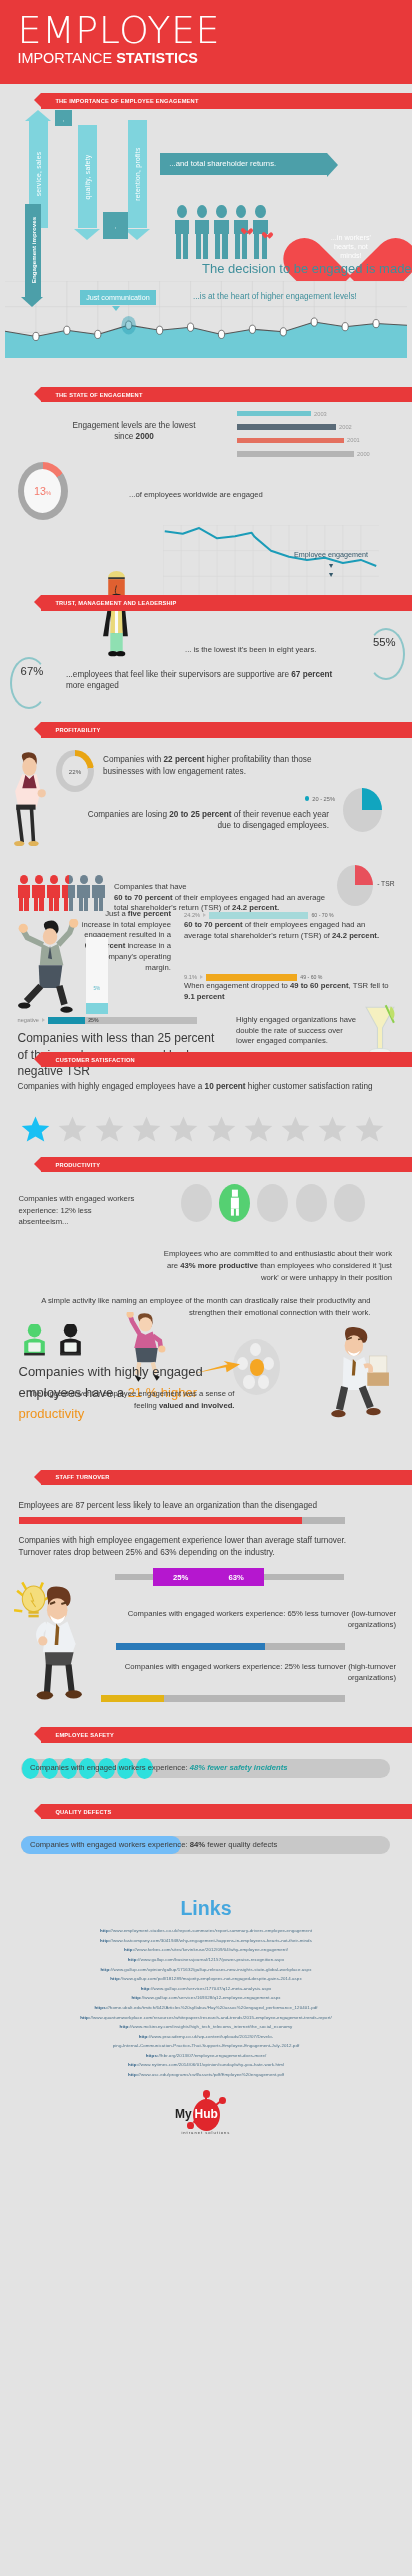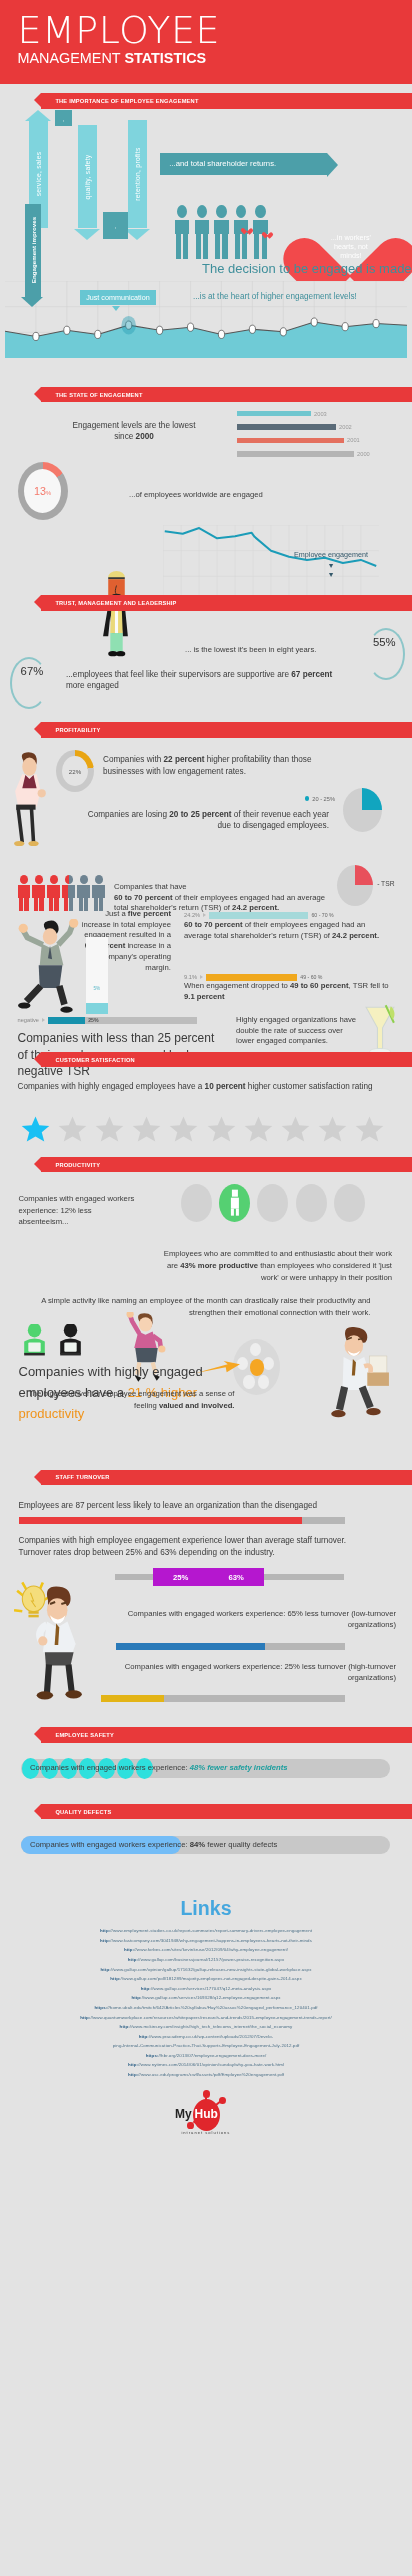--- a/index.html
+++ b/index.html
@@ -320,21 +320,21 @@
   .logo .hub { position:absolute; left:19.6px; top:16.5px; font-size:12px; font-weight:700; color:#fff; z-index:4;}
   .logo .tag { position:absolute; left:-4.1px; top:40px; width:70px; text-align:center; font-size:4.1px; letter-spacing:1px; color:#3a3a3a;}
 </style>
 </head>
 <body>
 
 <div class="page">
 
   <div class="header">
     <h1>EMPLOYEE</h1>
-    <h2><span class="light">MANAGEMENT </span><span>STATISTICS</span></h2>
+    <h2><span class="light">IMPORTANCE </span><span>STATISTICS</span></h2>
   </div>
 
   <div style="height:9.3px"></div>
   <div class="banner">
     <span>THE IMPORTANCE OF EMPLOYEE ENGAGEMENT</span>
   </div>
 
   <div class="sec importance">
 
     <div class="arrowcol" style="left:29px; top:11.3px; height:108px;">

